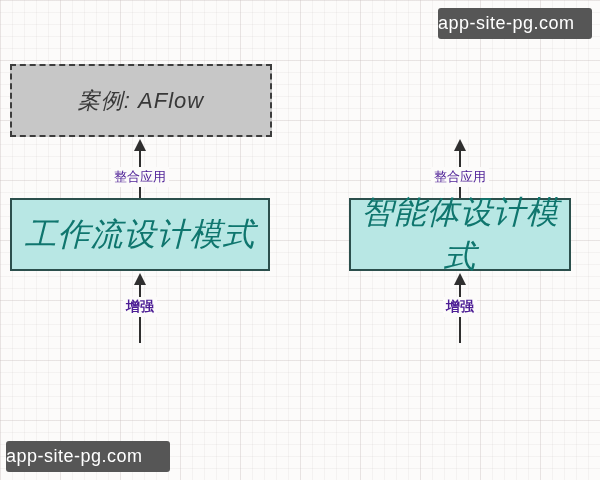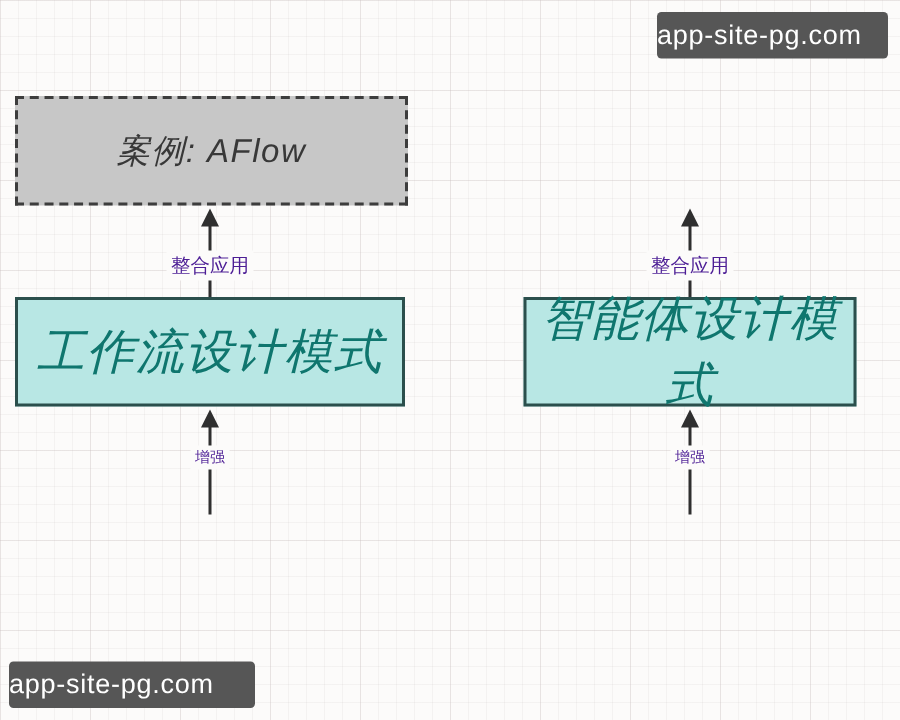--- a/index.html
+++ b/index.html
@@ -89,21 +89,21 @@
   }
   .edge-label {
     position: absolute;
     transform: translateX(-50%);
     background: #fcfbfa;
     color: #4c1d95;
     padding: 1px 3px;
     white-space: nowrap;
   }
   .edge-label.integrate { font-size: 13px; top: 167px; }
-  .edge-label.enhance   { font-size: 10px; top: 297px; }
+  .edge-label.enhance   { font-size: 14px; top: 297px; font-weight: bold; }
 
   
   .up-line  { top: 150px; height: 48px; }
   .up-head  { top: 139px; }
   
   .low-line { top: 284px; height: 59px; }
   .low-head { top: 273px; }
 
   .col-left  .vx  { left: 139px; }
   .col-left  .vxh { left: 134px; }

